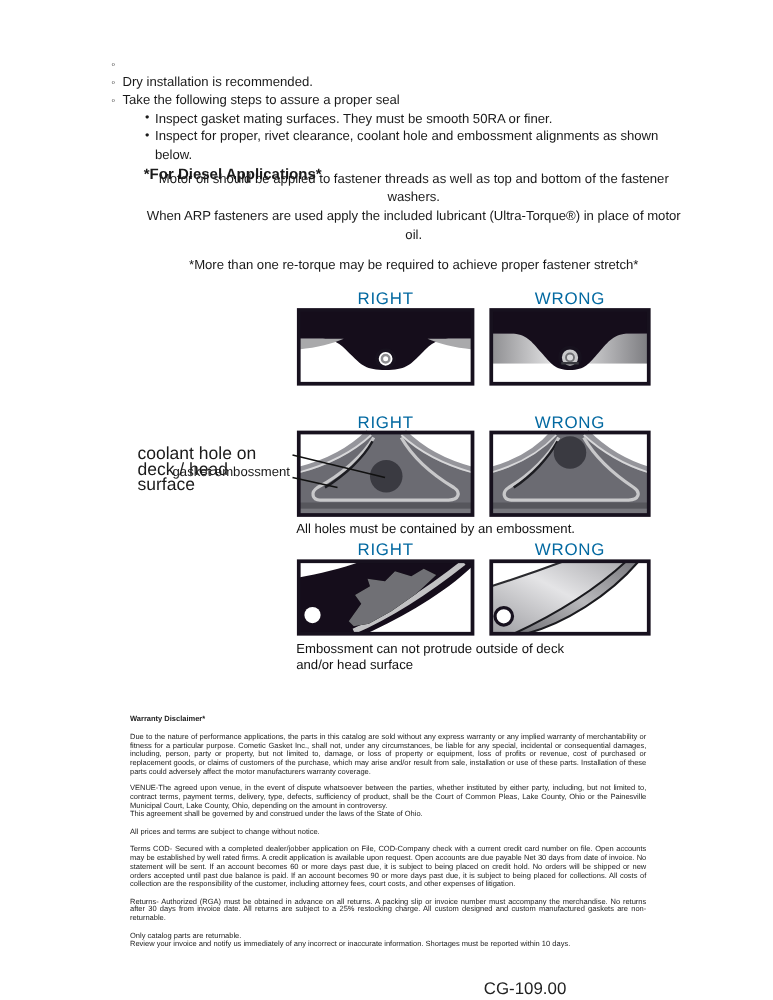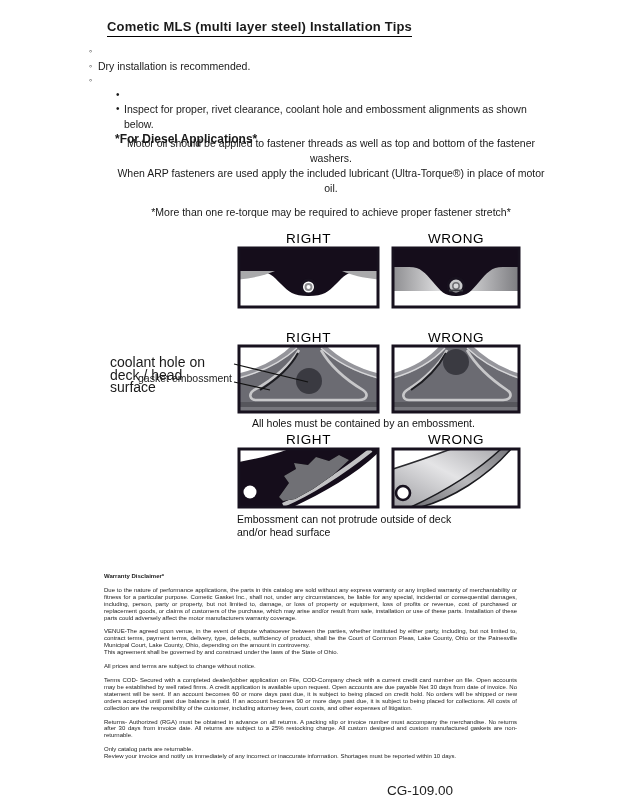--- a/index.html
+++ b/index.html
@@ -15,35 +15,35 @@
   .b-row .mk { width:9px; flex:0 0 9px; font-size:9px; line-height:14.5px; }
   .b-sub { margin-left:27px; }
   .b-sub .mk { width:8px; flex:0 0 8px; font-size:10px; }
   .b-txt { white-space:pre-line; }
 
   .diesel-head { position:absolute; left:115px; top:132px; font-size:12px; font-weight:bold; }
   .diesel-body { position:absolute; left:115px; top:136px; width:432px; font-size:10.5px; line-height:15px; }
   .diesel-body p { white-space:pre-line; margin:0 0 9px 0;text-align:center; }
 
   
-  .fig-head { position:absolute; font-size:13.5px; letter-spacing:.6px; text-align:center; color:#000000; }
+  .fig-head { position:absolute; font-size:13.5px; letter-spacing:.6px; text-align:center; color:#0369a1; }
   .fig-cap  { position:absolute; font-size:10.5px; line-height:12.5px; white-space:pre-line; color:#111; }
   .panel { position:absolute; display:block; }
 
   .r1-head-right { left:237px; top:231px; width:143px; }
   .r1-head-wrong { left:391px; top:231px; width:130px; }
   .r1-left  { left:237px; top:246px; width:143px; height:63px; }
   .r1-right { left:391px; top:246px; width:130px; height:63px; }
   .r1-cap { left:237px; top:313px; }
 
   .r2-head-right { left:237px; top:330px; width:143px; }
   .r2-head-wrong { left:391px; top:330px; width:130px; }
   .r2-left  { left:237px; top:344px; width:143px; height:70px; }
   .r2-right { left:391px; top:344px; width:130px; height:70px; }
-  .r2-cap { left:252px; top:417px; }
+  .r2-cap { left:237px; top:417px; }
 
   .callout1 { position:absolute; left:110px; top:356px; width:122px; font-size:14px; line-height:12.5px; }
   .callout2 { position:absolute; left:110px; top:372px; width:122px; text-align:right; font-size:10.5px; line-height:12.5px; }
   .leader-svg { position:absolute; left:110px; top:340px; width:210px; height:62px; pointer-events:none; }
 
   .r3-head-right { left:237px; top:432px; width:143px; }
   .r3-head-wrong { left:391px; top:432px; width:130px; }
   .r3-left  { left:237px; top:447px; width:143px; height:62px; }
   .r3-right { left:391px; top:447px; width:130px; height:62px; }
   .r3-cap { left:237px; top:513px; }
@@ -53,35 +53,36 @@
   .fineprint .fp-head { font-weight:bold; margin-bottom:7px; text-align:left; }
   .fineprint p { white-space:pre-line; margin:0 0 7px 0; }
 
   .doc-number { position:absolute; left:387px; top:760px; font-size:13.5px; color:#222;margin-top:23px; }
 </style>
 </head>
 <body>
 
 <div id="page">
 
-  <div class="title">Cometic MLS (multi layer steel) Installation Tips</div>
 
   <div class="bullets">
     <div class="b-row">
       <span class="mk">◦</span>
     </div>
     <div class="b-row">
       <span class="mk">◦</span>
       <span class="b-txt">Dry installation is recommended.</span>
     </div>
     <div class="b-row">
       <span class="mk">◦</span>
+      <span class="b-txt">Take the following steps to assure a proper seal</span>
     </div>
     <div class="b-row b-sub">
       <span class="mk">•</span>
+      <span class="b-txt">Inspect gasket mating surfaces.  They must be smooth 50RA or finer.</span>
     </div>
     <div class="b-row b-sub">
       <span class="mk">•</span>
       <span class="b-txt">Inspect for proper, rivet clearance, coolant hole and embossment alignments as shown below.</span>
     </div>
   </div>
 
   <div class="diesel-head">*For Diesel Applications*</div>
   <div class="diesel-body">
     <p>Motor oil should be applied to fastener threads as well as top and bottom of the fastener washers.

